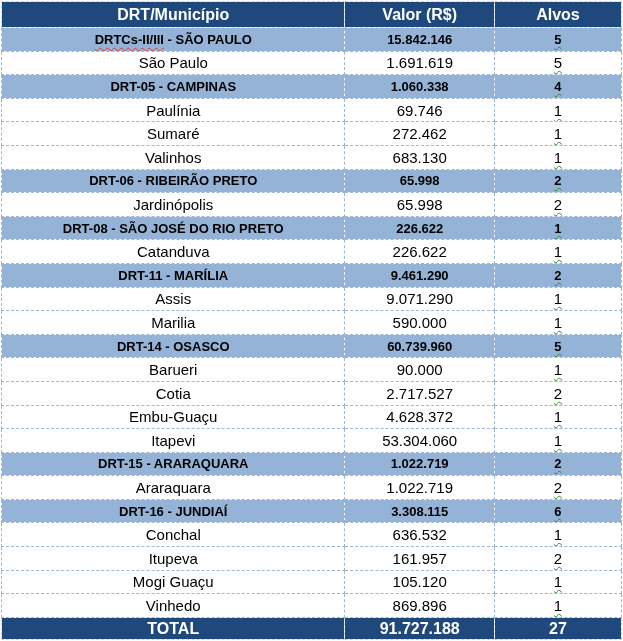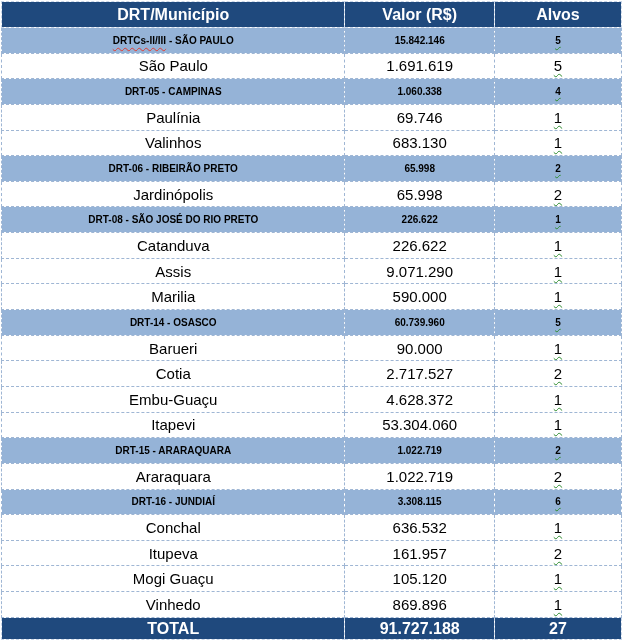--- a/index.html
+++ b/index.html
@@ -40,21 +40,21 @@
     font-weight: bold;
     font-size: 16px;
     height: 23px;
     border-color: #C9D6E8;
   }
   tbody tr { height: 22px; }
   tbody td { background: #ffffff; font-weight: normal; }
   tbody tr.group td {
     background: #95B3D7;
     font-weight: bold;
-    font-size: 10px;
+    font-size: 13px;
   }
   tfoot tr { height: 22px; }
   tfoot td {
     background: #1F497D;
     color: #ffffff;
     font-weight: bold;
     font-size: 16px;
     border-color: #C9D6E8;
   }
   .misspell {
@@ -99,20 +99,25 @@
         <td>DRT-05 - CAMPINAS</td>
         <td>1.060.338</td>
         <td><span class="grammar">4</span></td>
       </tr>
       <tr class="city">
         <td>Paulínia</td>
         <td>69.746</td>
         <td><span class="grammar">1</span></td>
       </tr>
       <tr class="city">
+        <td>Sumaré</td>
+        <td>272.462</td>
+        <td><span class="grammar">1</span></td>
+      </tr>
+      <tr class="city">
         <td>Valinhos</td>
         <td>683.130</td>
         <td><span class="grammar">1</span></td>
       </tr>
       <tr class="group">
         <td>DRT-06 - RIBEIRÃO PRETO</td>
         <td>65.998</td>
         <td><span class="grammar">2</span></td>
       </tr>
       <tr class="city">
@@ -122,20 +127,25 @@
       </tr>
       <tr class="group">
         <td>DRT-08 - SÃO JOSÉ DO RIO PRETO</td>
         <td>226.622</td>
         <td><span class="grammar">1</span></td>
       </tr>
       <tr class="city">
         <td>Catanduva</td>
         <td>226.622</td>
         <td><span class="grammar">1</span></td>
+      </tr>
+      <tr class="group">
+        <td>DRT-11 - MARÍLIA</td>
+        <td>9.461.290</td>
+        <td><span class="grammar">2</span></td>
       </tr>
       <tr class="city">
         <td>Assis</td>
         <td>9.071.290</td>
         <td><span class="grammar">1</span></td>
       </tr>
       <tr class="city">
         <td>Marilia</td>
         <td>590.000</td>
         <td><span class="grammar">1</span></td>

